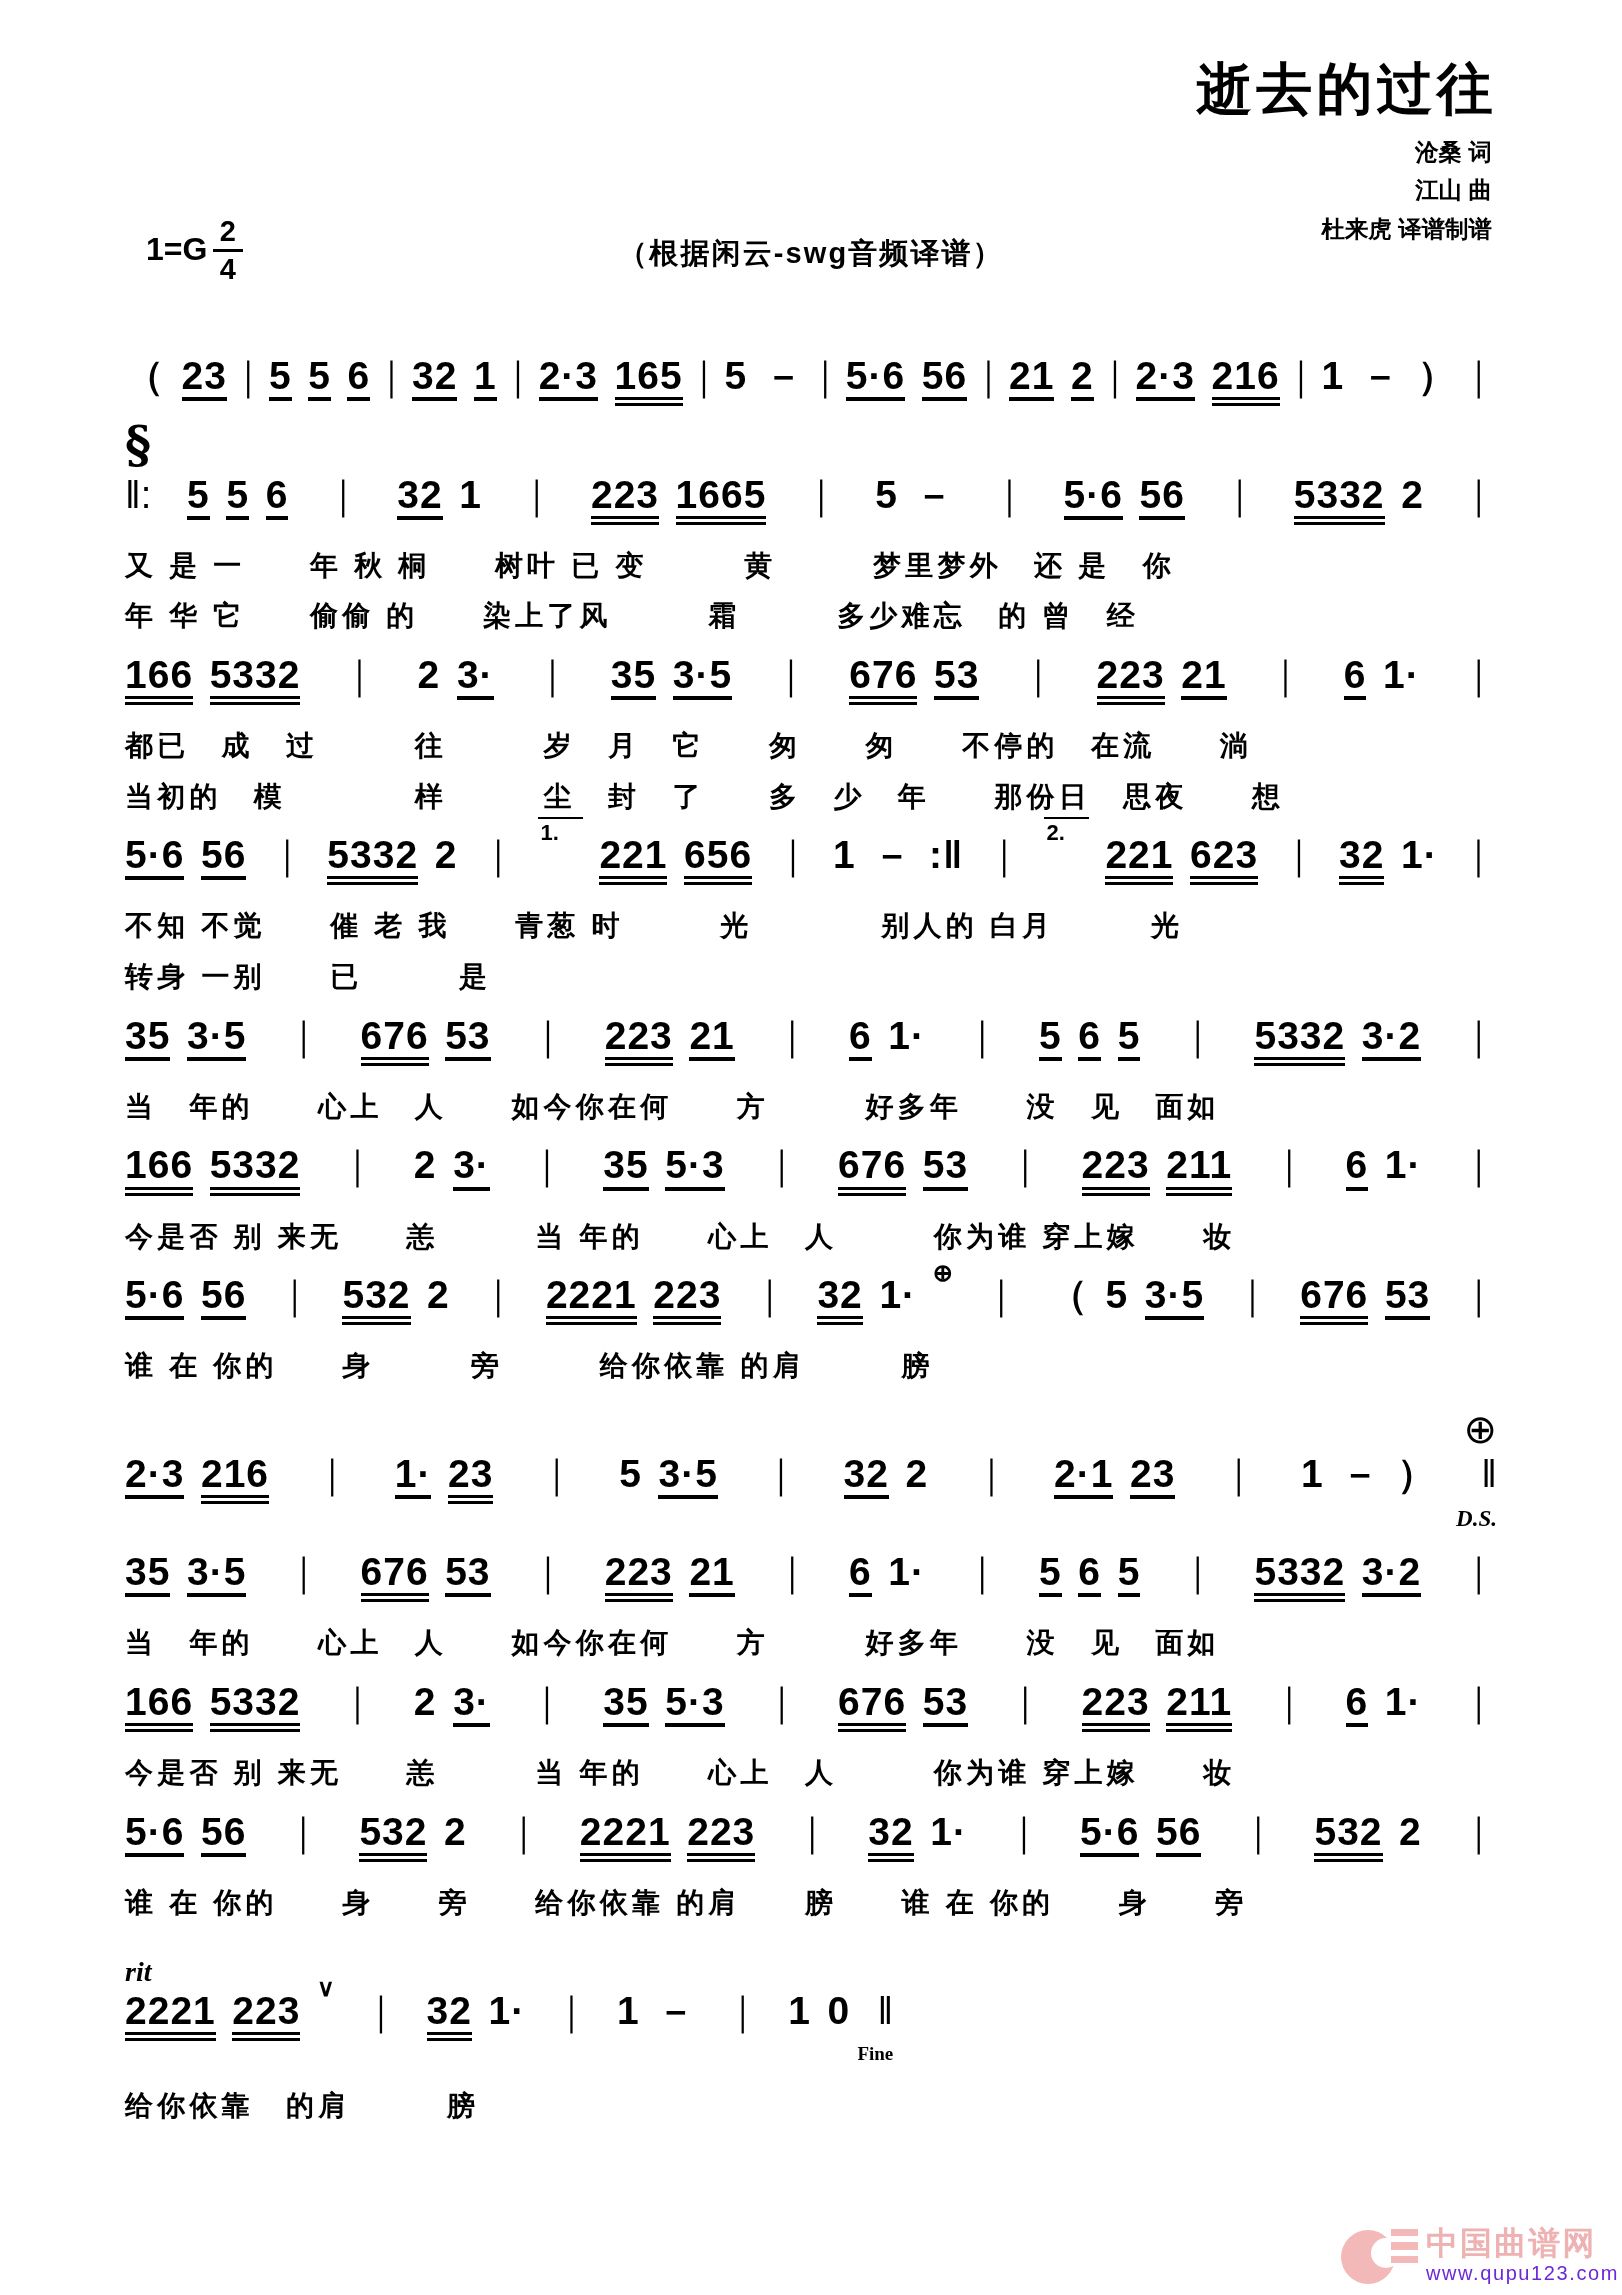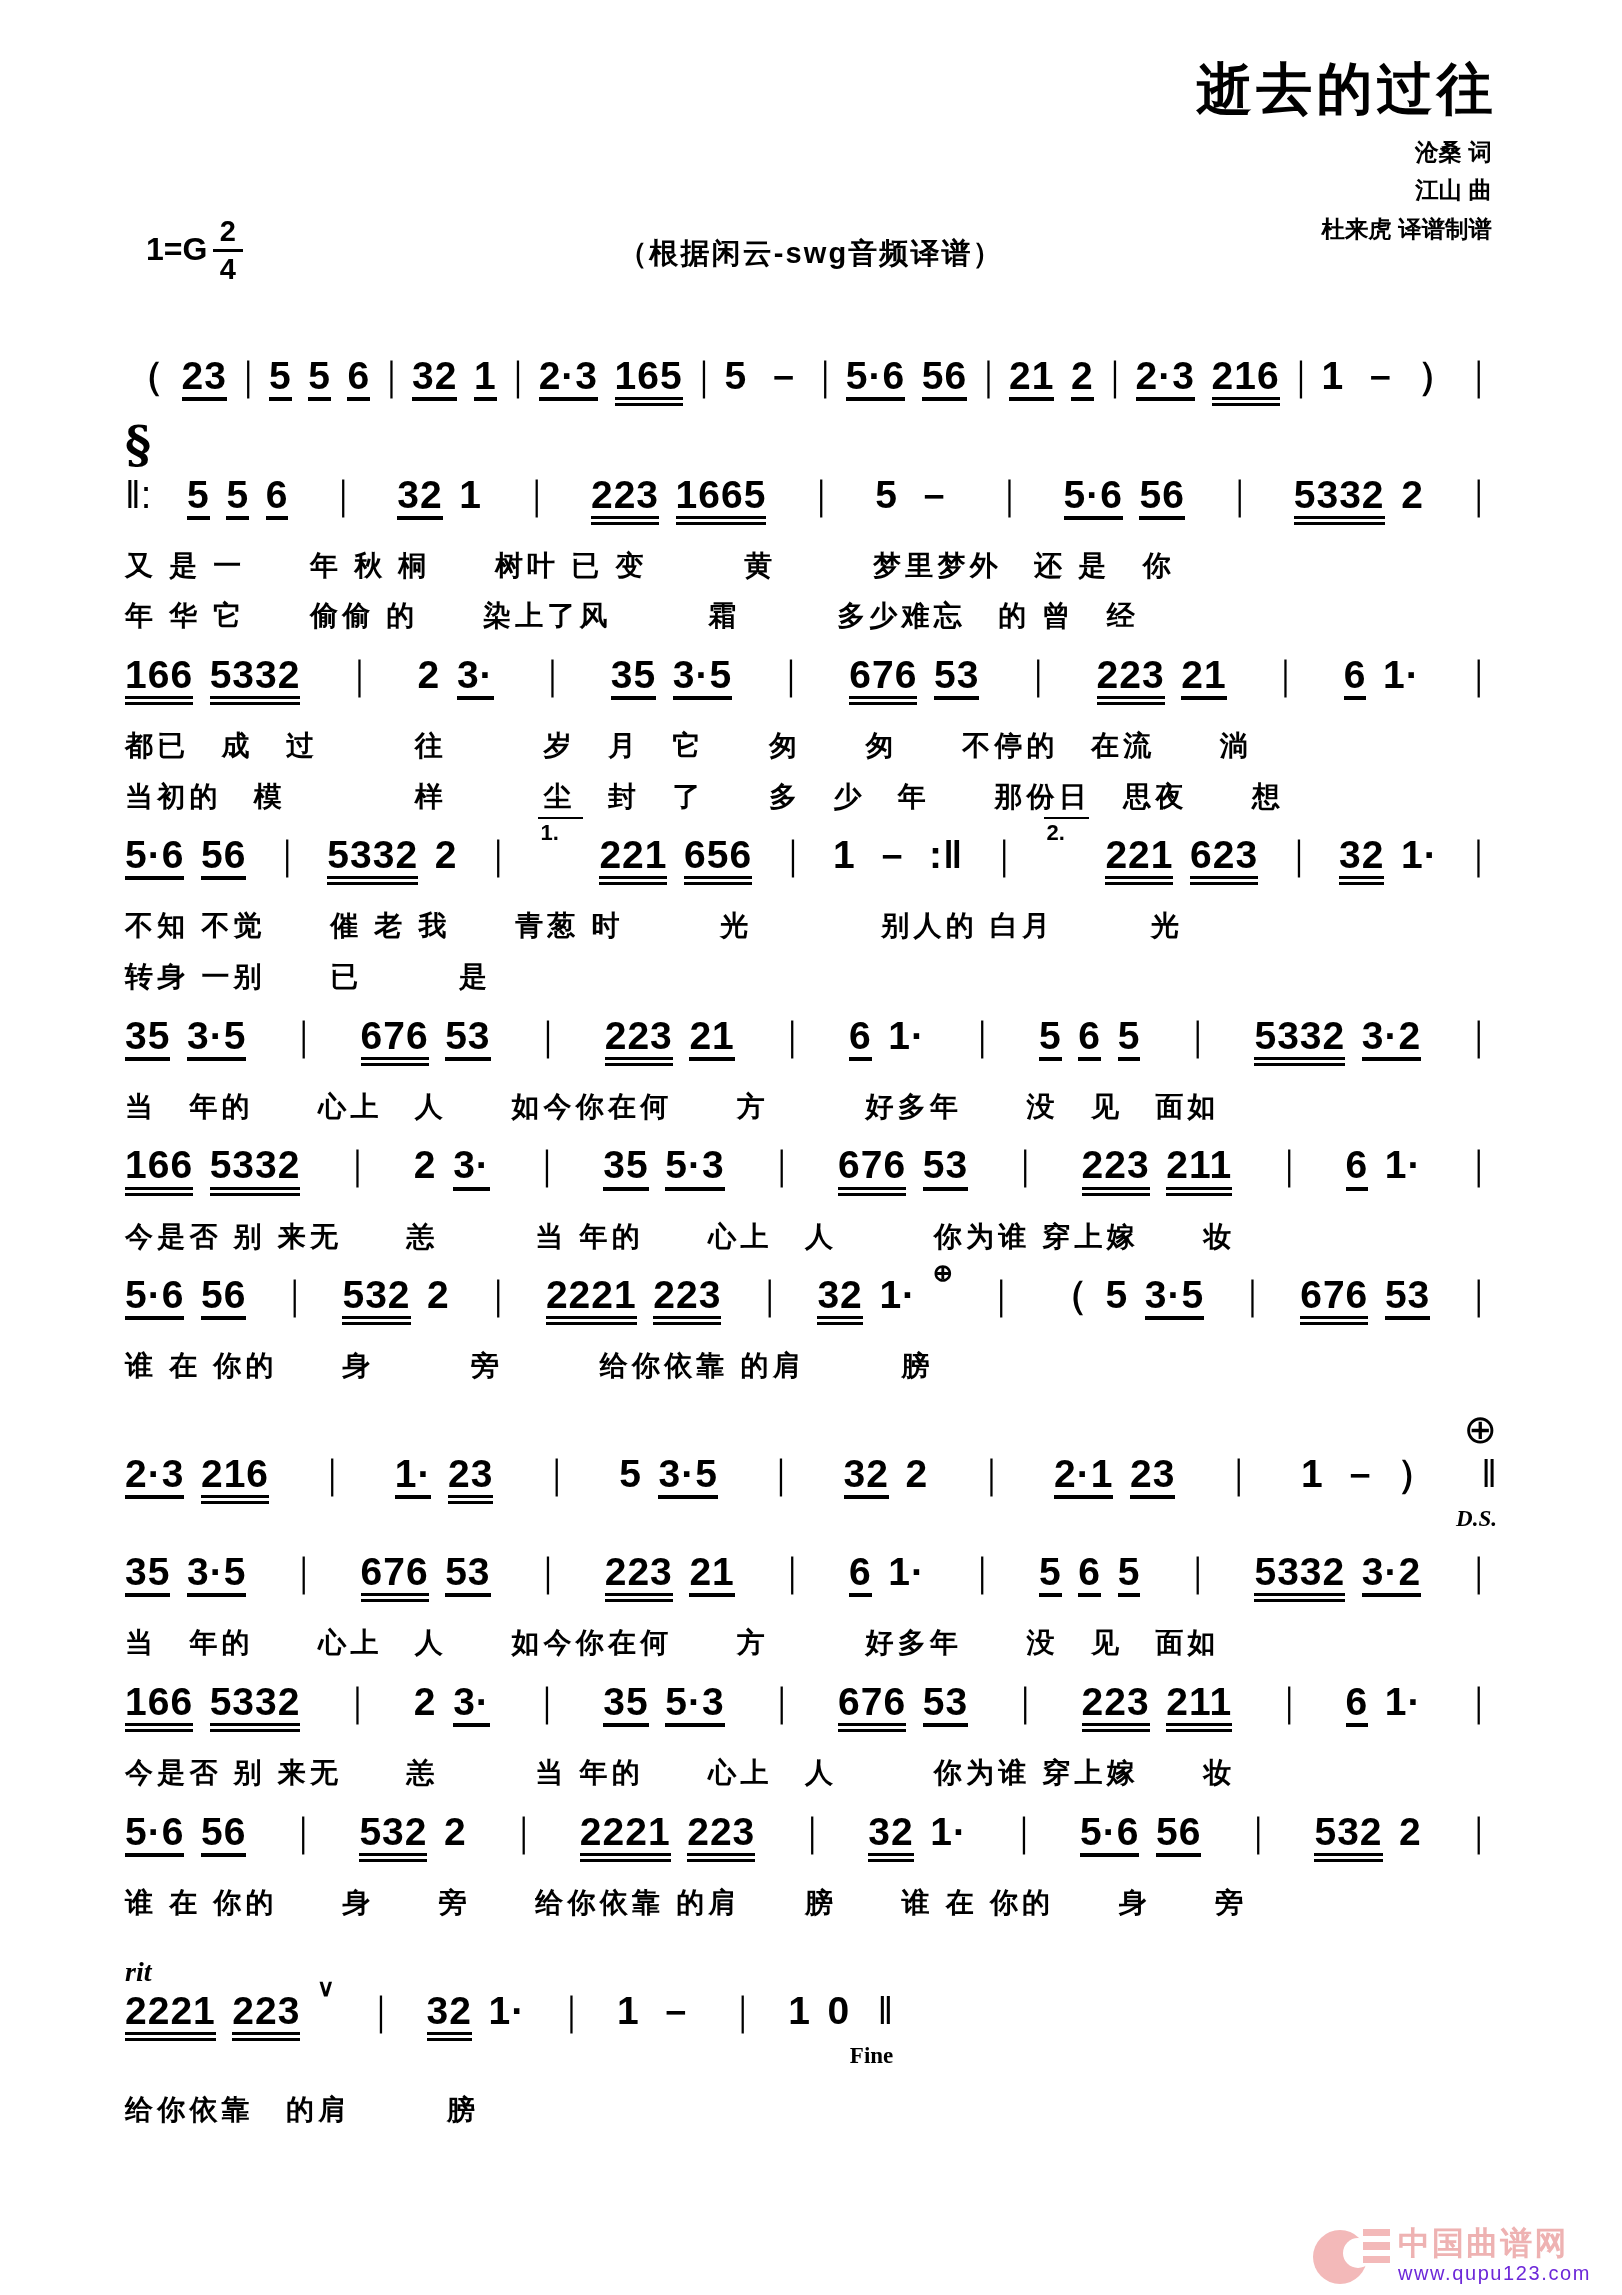--- a/index.html
+++ b/index.html
@@ -30,24 +30,24 @@
   .u2{border-bottom:9.3px double #000;}
   .bar{font-size:38px;font-weight:400;line-height:1.15;}
   .tokmark{font-weight:700;line-height:1;align-self:flex-start;margin-top:-17.6px;}
   .tokmark.volta{font-size:22px;border-top:2.1px solid #000;padding:3.1px 24px 0 2.1px;}
   .tokmark.orn{font-size:24px;margin-top:-13.5px;}
   .lyrics{font-size:28px;font-weight:600;margin-top:22px;letter-spacing:4.2px;white-space:pre-wrap;}
   .lyrics + .lyrics{margin-top:12.5px;}
   .below-row{display:flex;justify-content:flex-end;margin-top:2.1px;}
   .below-row.narrow{width:56%;}
   .mark-ds{font-size:23px;font-family:"Liberation Serif",serif;font-weight:700;font-style:italic;}
-  .mark-fine{font-size:23px;font-family:"Liberation Serif",serif;font-weight:600;font-style:normal;}
+  .mark-fine{font-size:19px;font-family:"Liberation Serif",serif;font-weight:600;font-style:normal;}
 
   
-  .watermark{position:absolute;right:31px;bottom:8.3px;display:flex;align-items:center;gap:7.3px;}
+  .watermark{position:absolute;right:3px;bottom:8.3px;display:flex;align-items:center;gap:7.3px;}
   .wm-logo{position:relative;width:78px;height:62px;}
   .wm-circle{position:absolute;left:0;top:5.2px;width:54px;height:54px;background:#f3b9b9;border-radius:50%;}
   .wm-circle-cut{position:absolute;left:30px;top:13.5px;width:30px;height:30px;background:#ffffff;border-radius:50%;}
   .wm-bars{position:absolute;left:50px;top:4.2px;display:flex;flex-direction:column;gap:6.2px;}
   .wm-bars i{display:block;width:27px;height:7.3px;background:#f3b9b9;}
   .wm-col{display:flex;flex-direction:column;align-items:flex-start;}
   .wm-cn{font-size:32px;color:#eeb2b2;font-weight:700;letter-spacing:2.1px;line-height:1.1;}
   .wm-url{font-size:20px;color:#6d28d9;letter-spacing:1.6px;line-height:1.2;}
 </style>
 </head>

